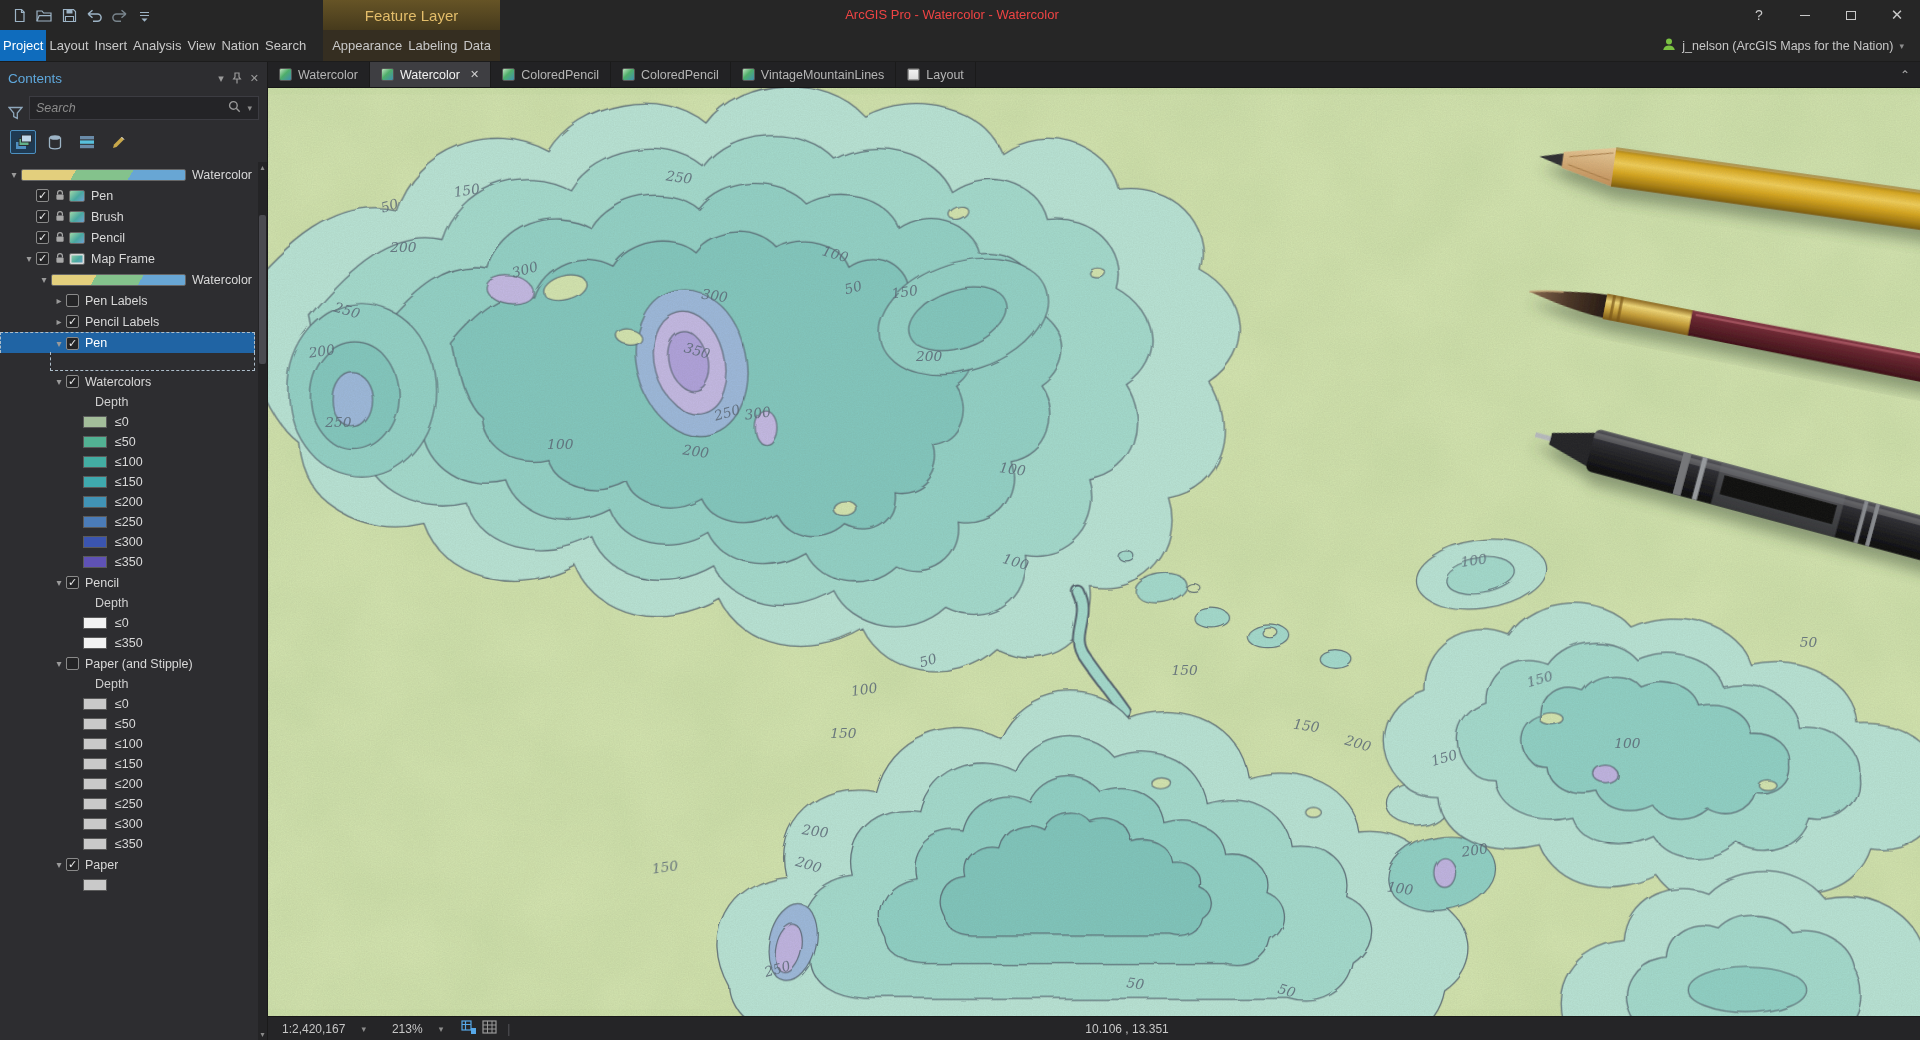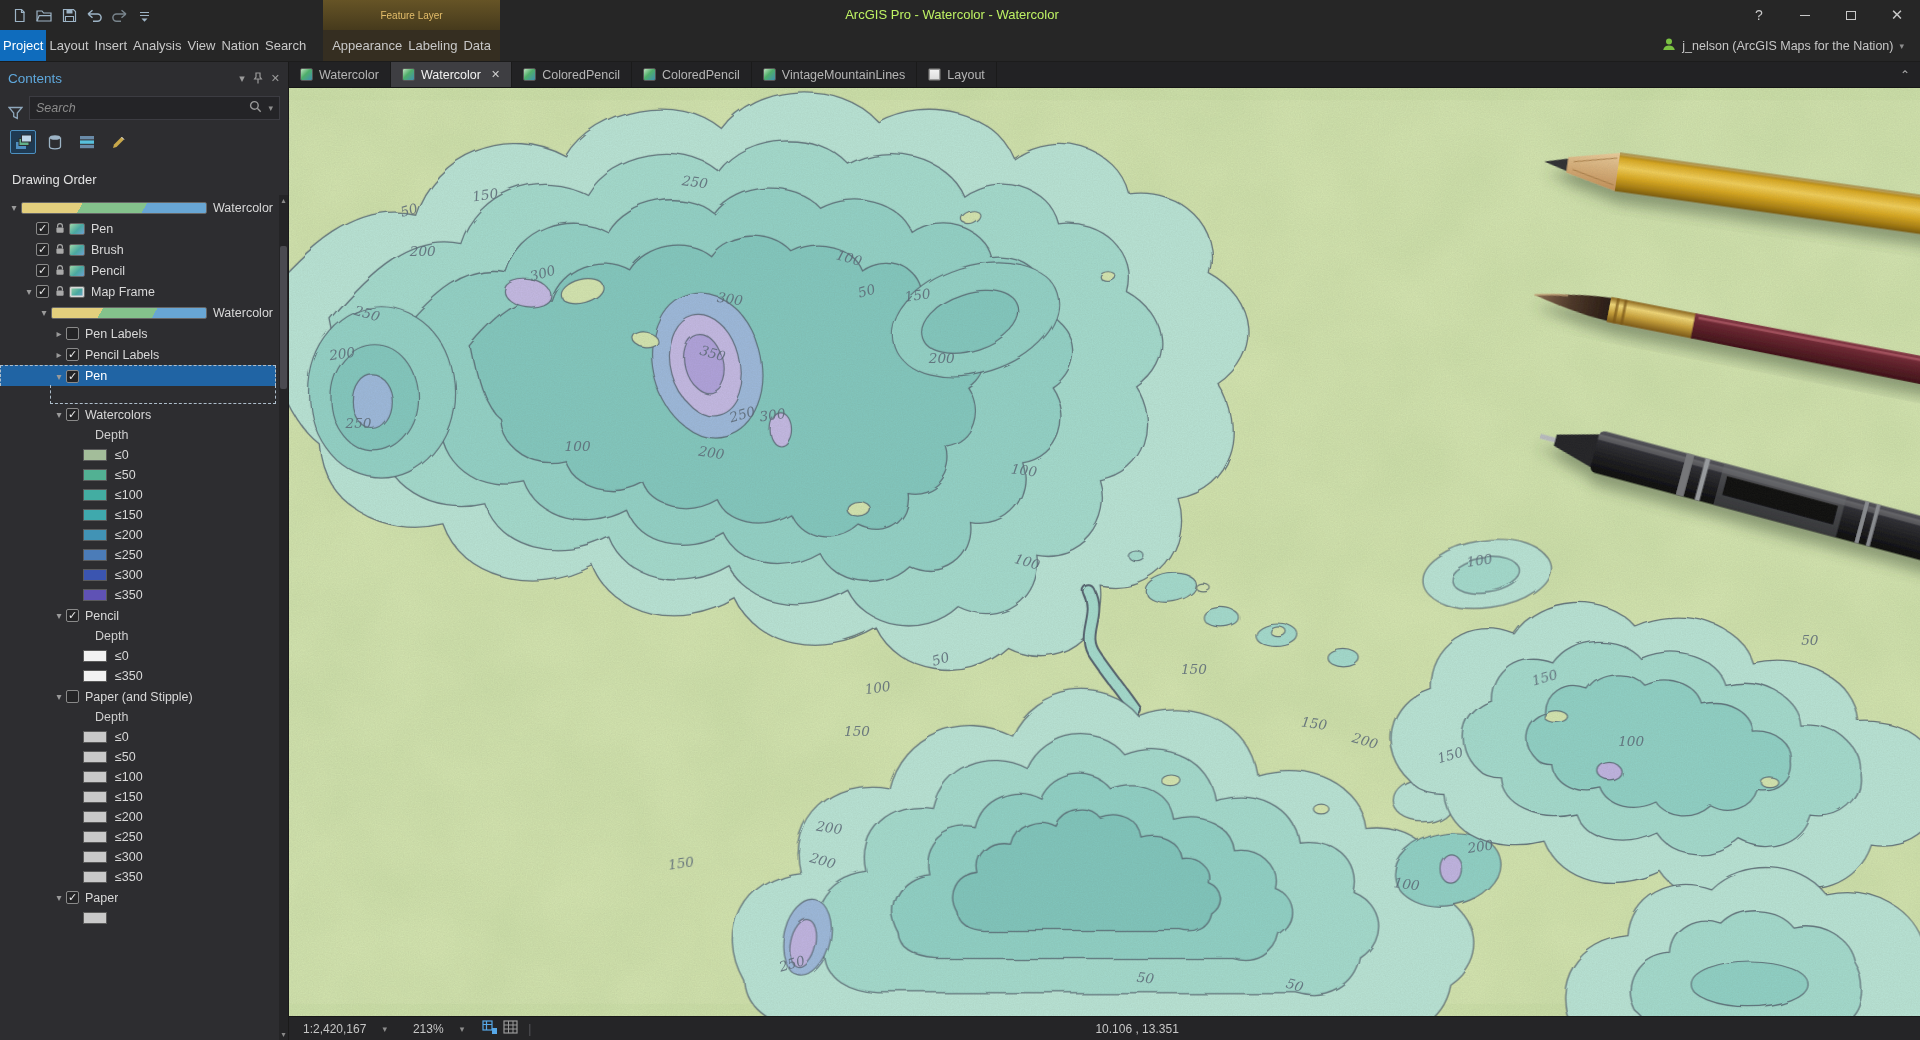--- a/index.html
+++ b/index.html
@@ -5,43 +5,43 @@
   *{box-sizing:border-box;margin:0;padding:0}
   html,body{width:1920px;height:1040px;overflow:hidden;background:#1e1e1e;
     font-family:"Liberation Sans",sans-serif;-webkit-font-smoothing:antialiased}
   .app{width:1920px;height:1040px;display:flex;flex-direction:column;background:#262626;color:#c8c8c8}
 
   
   .titlebar{height:30px;background:#262626;display:flex;align-items:center;position:relative;flex:none}
   .qa{display:flex;align-items:center;gap:3px;padding-left:8px}
   .qa-btn{width:22px;height:22px;display:flex;align-items:center;justify-content:center;border-radius:2px}
   .title-center{position:absolute;left:0;right:16px;top:0;height:30px;line-height:30px;text-align:center;
-    color:#bef264;font-size:13px;pointer-events:none}
+    color:#ef4444;font-size:13px;pointer-events:none}
   .win-controls{margin-left:auto;display:flex;align-items:center}
   .wbtn{width:46px;height:30px;display:flex;align-items:center;justify-content:center;color:#c8c8c8;font-size:14px}
   .wbtn .minbar{width:10px;border-bottom:1.6px solid #c8c8c8}
   .wbtn .maxbox{width:10px;height:9px;border:1.4px solid #c8c8c8}
   .wbtn.close{font-size:15px}
 
   
   .tabrow{height:32px;background:#262626;display:flex;align-items:stretch;flex:none;border-bottom:1px solid #1c1c1c}
   .rtabs{display:flex}
   .rtab{padding:0 3px;line-height:32px;font-size:13px;color:#c8c8c8;white-space:nowrap}
   .rtab.active{background:#0f6cbd;color:#fff}
   .ctx-group{position:relative;display:flex;margin-left:14px;background:#352e21;padding:0 6px}
   .ctx-header{position:absolute;bottom:100%;left:0;right:0;height:30px;display:flex;align-items:center;
-    justify-content:center;font-size:10px;color:#e3bd6a;background:linear-gradient(#665426,#463a1c);z-index:6}
+    justify-content:center;font-size:15px;color:#e3bd6a;background:linear-gradient(#665426,#463a1c);z-index:6}
   .ctx-tabs{display:flex}
   .user-info{margin-left:auto;display:flex;align-items:center;gap:6px;padding-right:16px;font-size:12.5px;color:#c6c6c6}
 
   
   .main{flex:1;display:flex;min-height:0}
 
   
-  .contents{width:289px;flex:none;background:#2d2d30;border-right:1px solid #1a1a1a;display:flex;flex-direction:column}
+  .contents{width:268px;flex:none;background:#2d2d30;border-right:1px solid #1a1a1a;display:flex;flex-direction:column}
   .pane-header{height:32px;display:flex;align-items:center;padding:0 8px;gap:8px}
   .pane-title{color:#5fa8dc;font-size:13.5px;flex:1}
   .ph-icon{color:#9a9a9a;font-size:11px;display:flex;align-items:center}
   .search-row{display:flex;align-items:flex-end;gap:6px;padding:2px 8px 6px 8px}
   .funnel{flex:none;display:flex}
   .search-box{flex:1;display:flex;align-items:center;background:#242427;border:1px solid #3c3c42;height:24px;padding:0 6px;gap:6px}
   .search-box input{flex:1;background:transparent;border:none;outline:none;color:#cfcfcf;font-size:12.5px;font-style:italic;min-width:0}
   .search-box input::placeholder{color:#8b8b8b}
   .tb-row{display:flex;align-items:center;gap:6px;padding:4px 10px 8px 10px}
   .tb-btn{width:26px;height:24px;display:flex;align-items:center;justify-content:center;border:1px solid transparent;border-radius:2px}
@@ -231,21 +231,20 @@
             </svg>
           </span>
           <span class="tb-btn">
             <svg width="16" height="16" viewBox="0 0 16 16">
               <path d="M2 14l1-3.5 7.5-7.5 2.5 2.5L5.5 13z" fill="#c8a84a"></path>
               <path d="M10.5 3l2.5 2.5" stroke="#eee" stroke-width="1"></path>
             </svg>
           </span>
         </div>
 
-      <div class="dorder">Drawing Order</div>
 
       <div class="tree">
         <div>
             <div class="trow" style="padding-left: 6px;">
               <span class="exp">▾</span>
               <span class="licon map"></span>
               <span class="tlbl">Watercolor</span>
             </div>
             <div class="trow" style="padding-left: 21px;">
               <span class="exp"></span>

